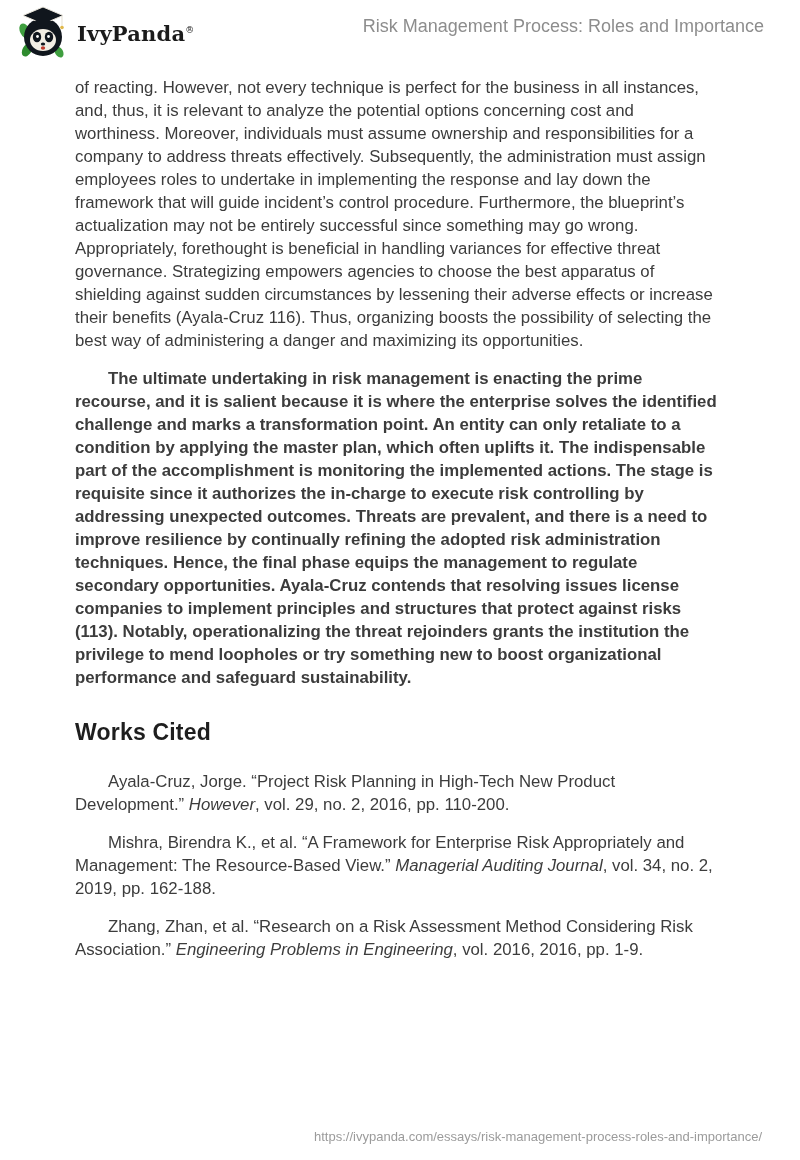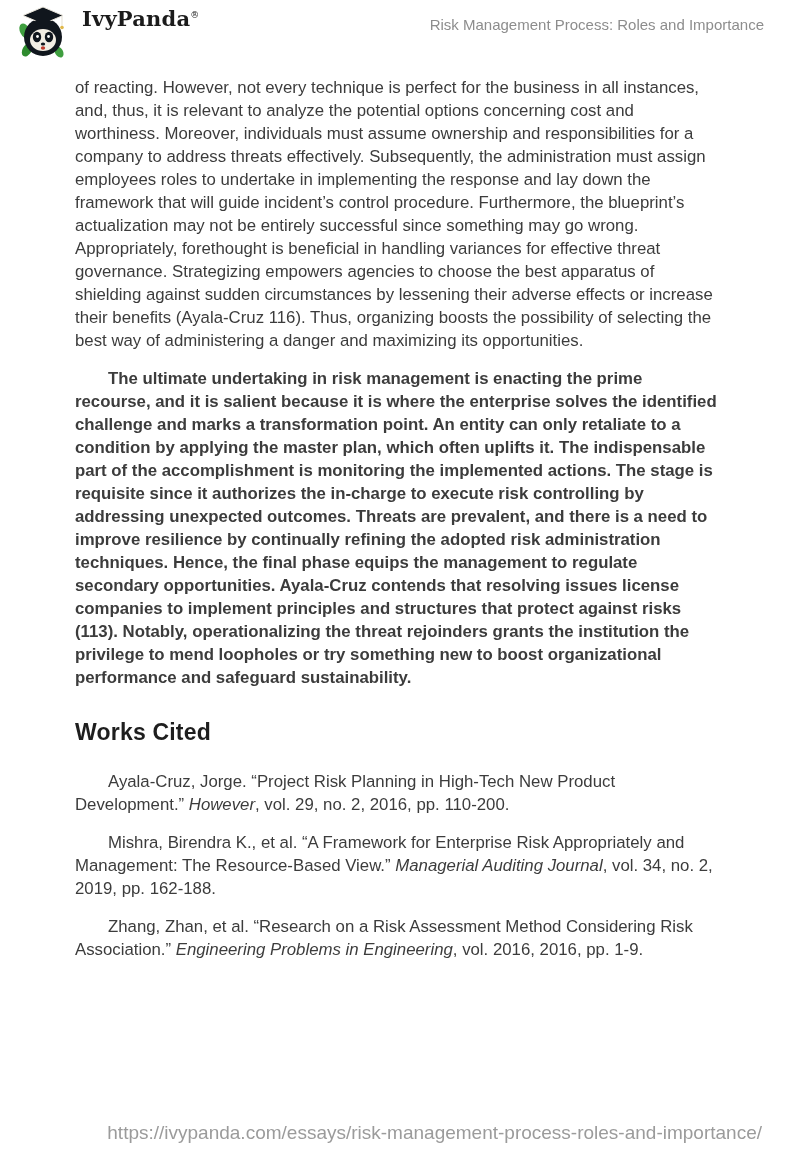--- a/index.html
+++ b/index.html
@@ -14,40 +14,41 @@
   }
   
   .header {
     display: flex;
     justify-content: space-between;
     align-items: flex-start;
     padding: 6px 36px 0 18px;
   }
   .brand-wrap {
     display: flex;
-    gap: 14px;
+    align-items: center;
+    gap: 9px;
     cursor: pointer;
   }
   .logo-icon { display: inline-block; width: 50px; height: 54px; }
   .brand {
     font-family: "DejaVu Serif", serif;
     font-weight: bold;
     font-size: 21px;
     color: #1b1b1b;
     letter-spacing: 0.2px;
   }
   .brand sup {
     font-size: 9px;
     font-weight: normal;
     vertical-align: super;
   }
   .doc-title {
     margin-top: 10px;
     color: #8d8d8d;
-    font-size: 15px;
+    font-size: 18px;
   }
   
   .content {
     padding: 16px 78px 0 75px;
     color: #3c3c3c;
     font-size: 16.8px;
     line-height: 23px;
   }
   .content p { margin: 0 0 15px 0; }
   .content p.indent { text-indent: 33px; font-weight: bold; }
@@ -60,21 +61,21 @@
     letter-spacing: 0.2px;
   }
   .citation { text-indent: 33px; }
   .citation .journal { font-style: italic; }
   
   .footer-url {
     position: absolute;
     right: 38px;
     bottom: 16px;
     color: #9b9b9b;
-    font-size: 19px;
+    font-size: 13px;
   }
 </style>
 </head>
 <body>
 
 <div class="page">
 
   <div class="header">
     <div class="brand-wrap">
       <span class="logo-icon">

